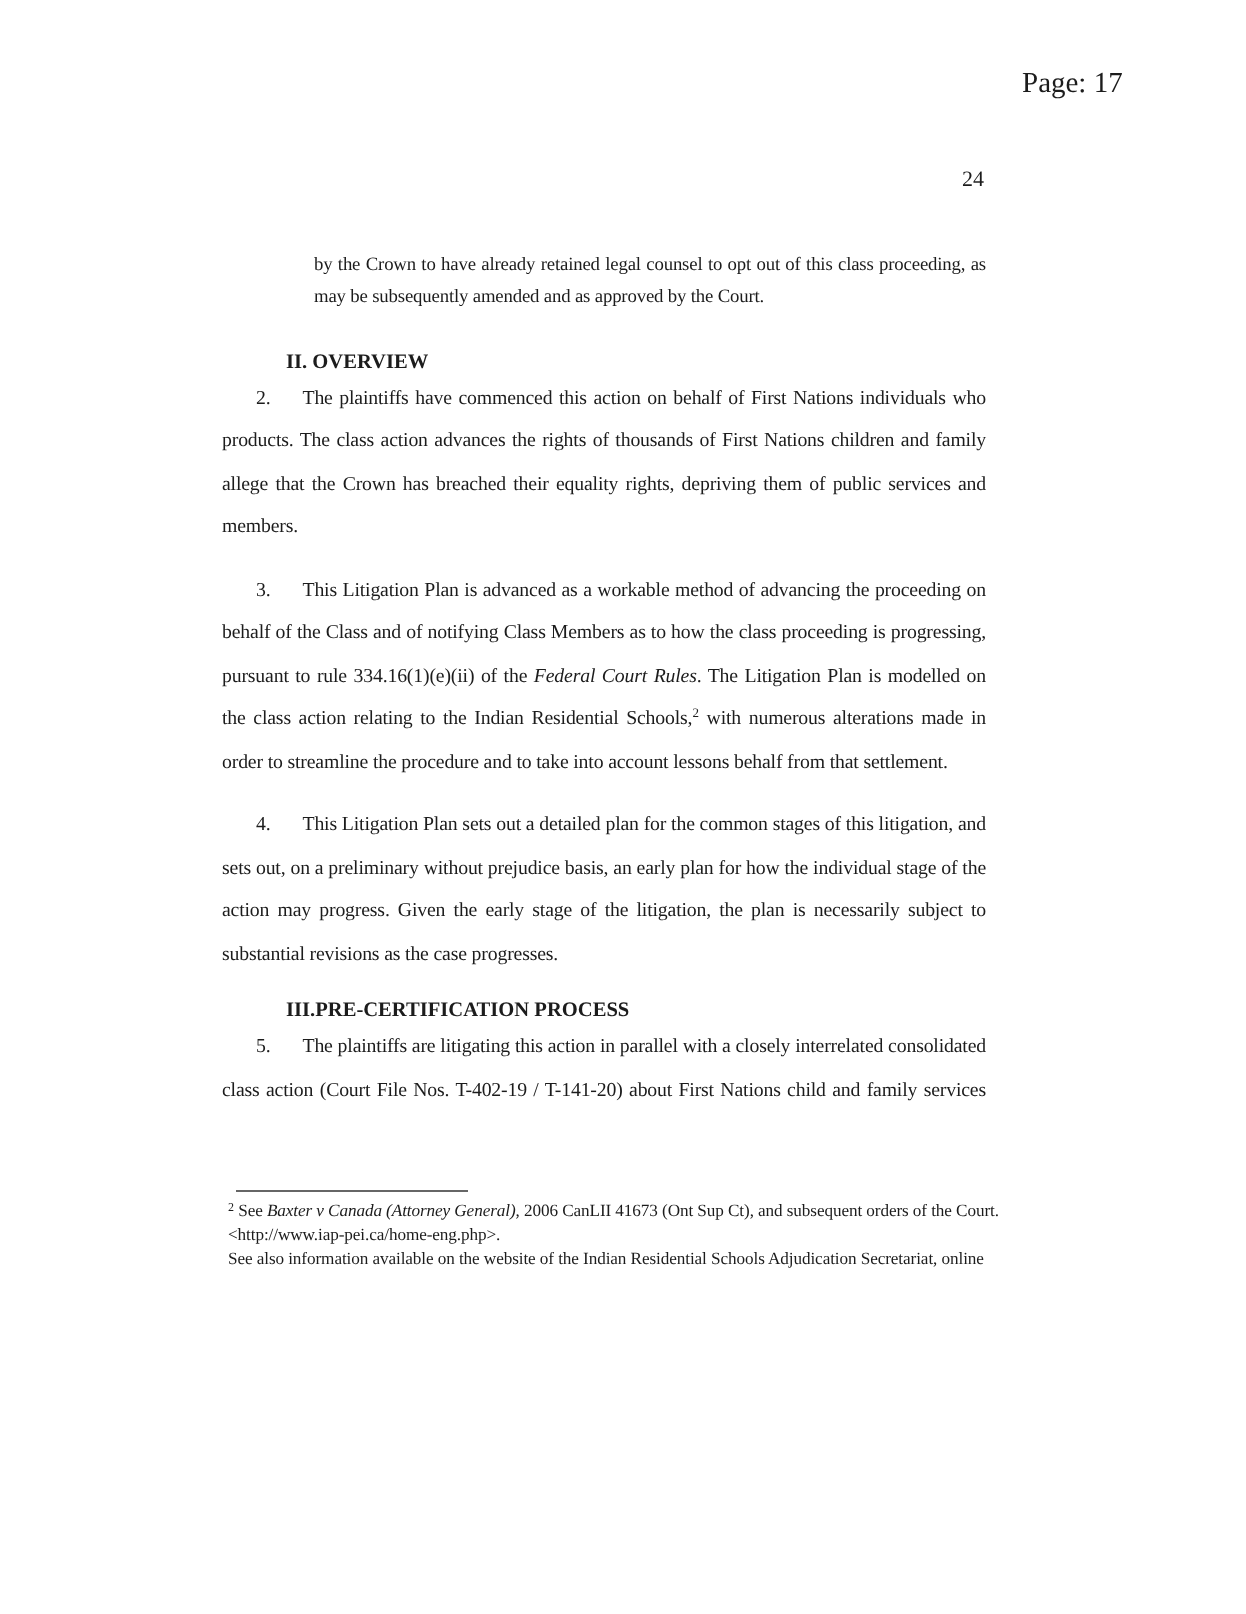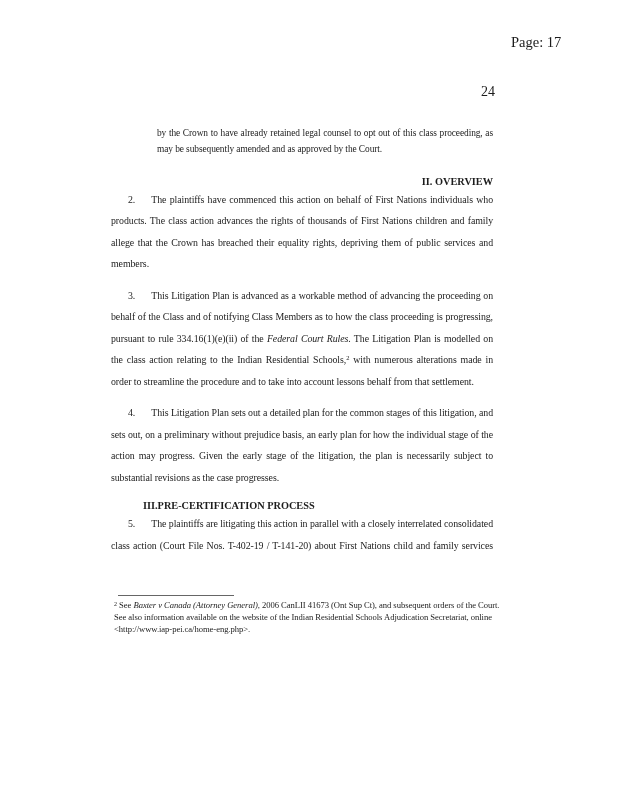--- a/index.html
+++ b/index.html
@@ -1,28 +1,28 @@
 <!DOCTYPE html>
 <html><head>
 <meta charset="utf-8">
 <style>
   html,body{margin:0;padding:0;background:#ffffff;}
   .page{
     position:relative;width:572px;height:807px;background:#ffffff;
     font-family:"Liberation Serif","DejaVu Serif",serif;color:#1c1c1c;overflow:hidden;
   }
   .page-header-label{position:absolute;left:511px;top:34px;font-size:14.5px;}
-  .doc-page-number{position:absolute;left:481px;top:84px;font-size:14px;}
+  .doc-page-number{position:absolute;left:481px;top:84px;font-size:11px;}
   .content{position:absolute;left:111px;top:126px;width:382px;}
   .ln{white-space:nowrap;line-height:21.5px;font-size:9.9px;letter-spacing:-0.08px;}
   .just{text-align:justify;text-align-last:justify;}
   .blockquote{margin-left:46px;width:336px;}
   .blockquote .ln{line-height:15.9px;font-size:9.4px;}
   .heading{font-weight:bold;font-size:10.3px;line-height:15px;margin-left:32px;letter-spacing:0;}
-  .h-overview{margin-top:16px;text-align:right;}
+  .h-overview{margin-top:16px;}
   .h-precert{margin-top:0;}
   .para{margin:0 0 10px 0;}
   .first{text-indent:17px;}
   .tab{display:inline-block;width:16px;}
   .fnref{font-size:6.5px;vertical-align:3.5px;letter-spacing:0;line-height:0;}
   .footnote{position:absolute;left:111px;top:590px;width:402px;}
   .fn-rule{height:0;border-top:1px solid #666666;width:116px;margin:5px 0 3px 7px;}
   .fn-line{font-size:8.6px;line-height:12.2px;margin-left:3px;white-space:nowrap;letter-spacing:-0.05px;}
   .fn-line .fnref{vertical-align:2.5px;font-size:6px;}
   .i{font-style:italic;}
@@ -72,17 +72,17 @@
     <div class="para">
       <div class="ln just first"><span>5.</span><span class="tab"></span><span>The plaintiffs are litigating this action in parallel with a closely interrelated consolidated</span></div>
       <div class="ln just">class action (Court File Nos. T-402-19 / T-141-20) about First Nations child and family services</div>
     </div>
 
   </div>
 
   <div class="footnote">
     <div class="fn-rule"></div>
     <div class="fn-line"><sup class="fnref">2</sup><span> See </span><span class="i">Baxter v Canada (Attorney General)</span><span>, 2006 CanLII 41673 (Ont Sup Ct), and subsequent orders of the Court.</span></div>
+    <div class="fn-line">&lt;http://www.iap-pei.ca/home-eng.php&gt;.</div>
     <div class="fn-line">See also information available on the website of the Indian Residential Schools Adjudication Secretariat, online</div>
-    <div class="fn-line">&lt;http://www.iap-pei.ca/home-eng.php&gt;.</div>
   </div>
 
 </div>
 
 </body></html>

